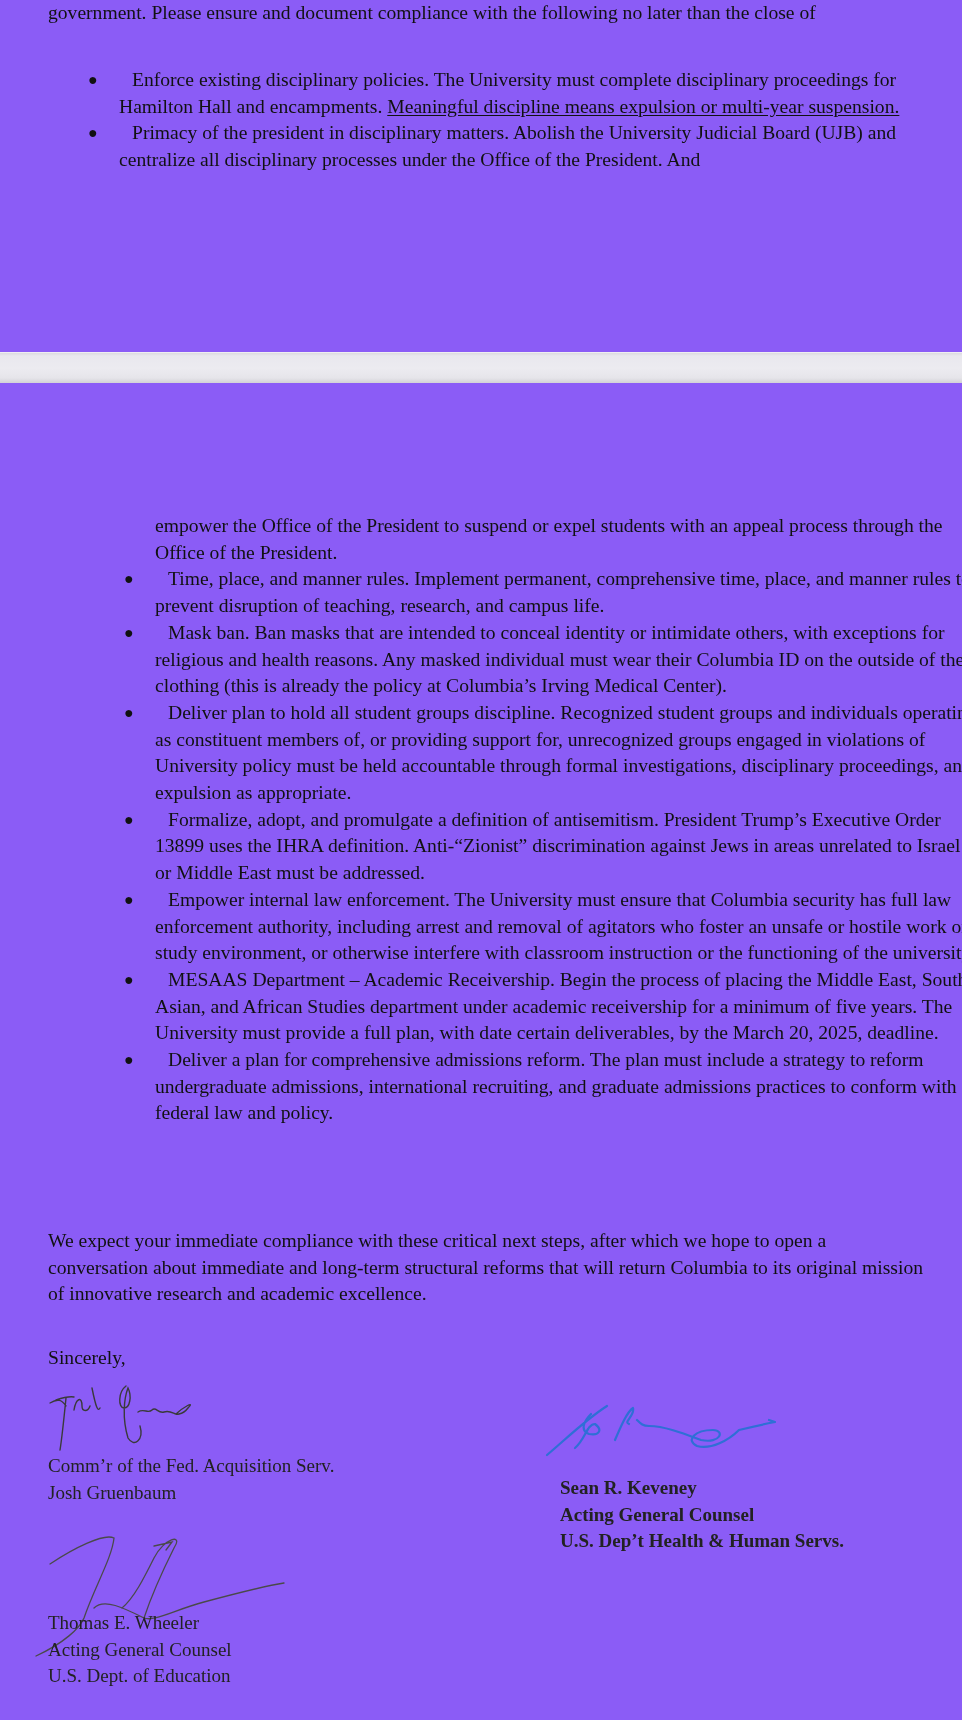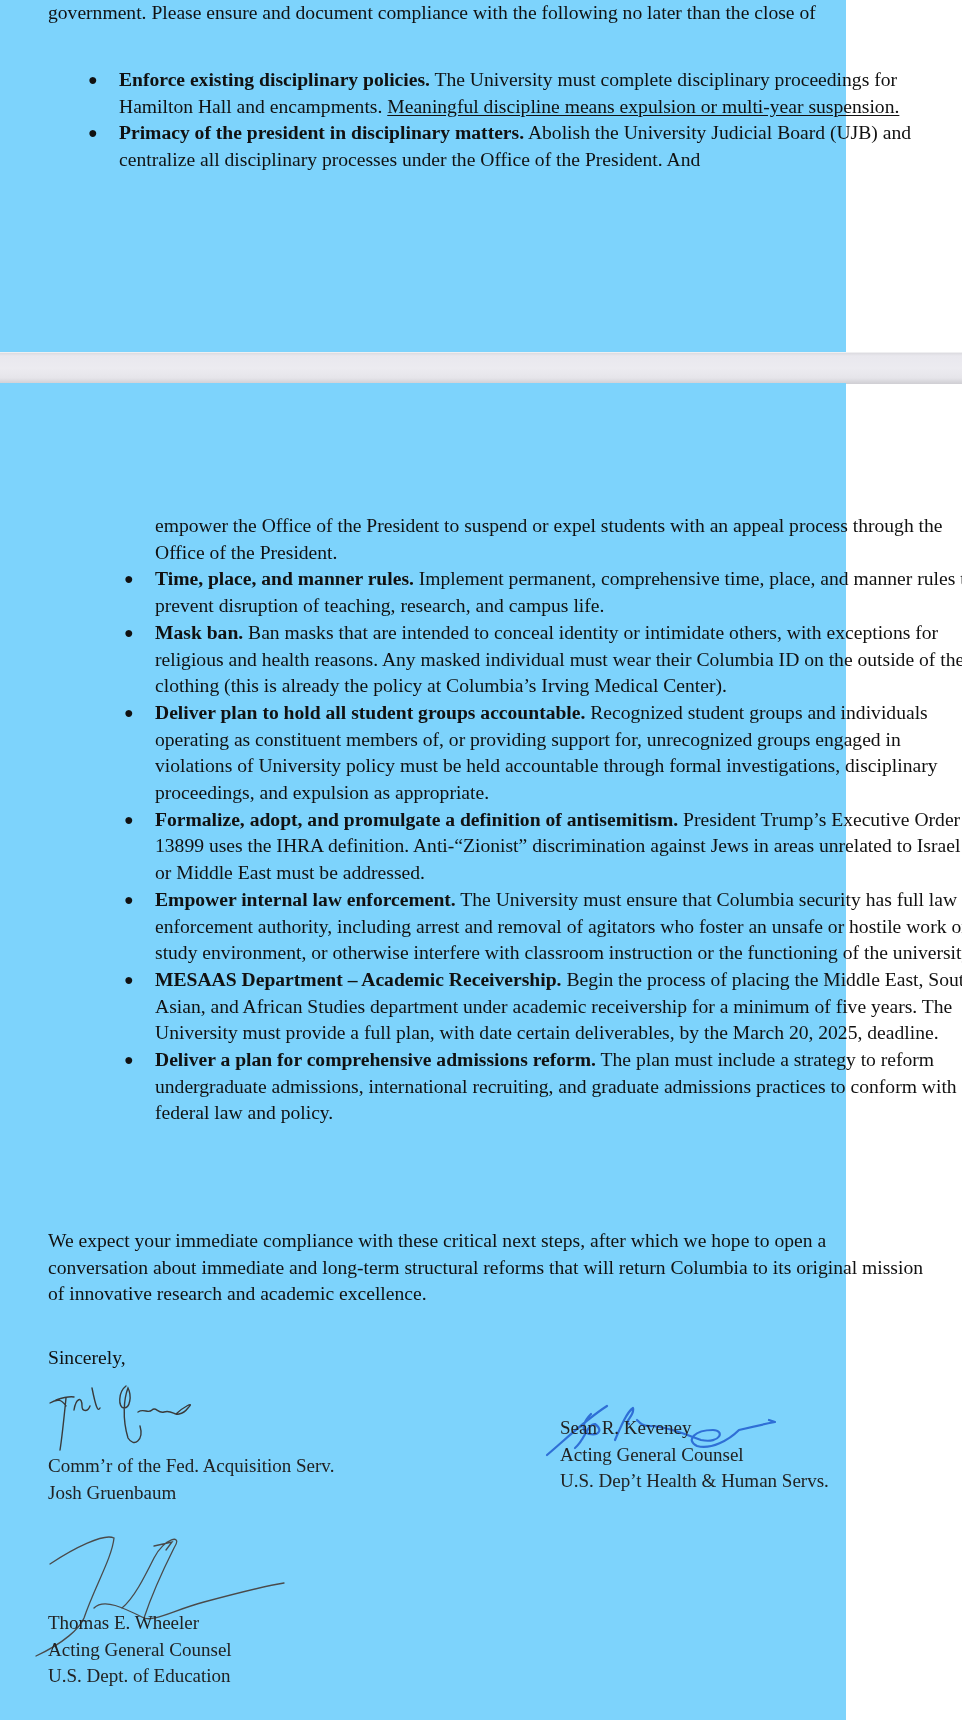--- a/index.html
+++ b/index.html
@@ -1,29 +1,29 @@
 <!DOCTYPE html>
 <html><head>
 <meta charset="utf-8">
 <style>
   html, body { margin: 0; padding: 0; background: #ffffff; }
   body { width: 962px; height: 1720px; position: relative; overflow: hidden;
          font-family: "Liberation Serif", "DejaVu Serif", serif; color: #111; }
-  .page { position: absolute; left: 0; width: 846px; background: #7dd3fc; }
+  .page { position: absolute; left: 0; width: 962px; background: #8b5cf6; }
   .page1 { top: 0; height: 352px; }
   .page-gap { position: absolute; left: 0; top: 352px; width: 962px; height: 31px;
               background: linear-gradient(#dcdbe0 0px, #e9e8ee 3px, #ecebf0 50%, #e6e5ea 80%, #cfced3 100%);
               border-top: 1px solid #efeff1; }
   .page2 { top: 383px; height: 1337px; }
   .txt { font-size: 19.6px; line-height: 26.7px; }
   .para { position: absolute; left: 48px; width: 880px; }
   .list { position: absolute; left: 0; width: 962px; margin: 0; padding: 0; list-style: none; }
   .list li { position: relative; padding-left: 119px; padding-right: 20px; }
   .list li .bullet { position: absolute; left: 88px; top: 0; font-size: 16px; }
-  b { font-weight: bold; }
+  b { font-weight: normal; margin-left: 13px; }
   u { text-underline-offset: 2px; }
   .sig-block { position: absolute; font-family: "Liberation Serif", serif; font-size: 19px; line-height: 26.5px; color: #222; }
   .sig-block div { white-space: nowrap; }
   svg.sig { position: absolute; overflow: visible; }
 </style>
 </head>
 <body>
 
 <div class="page page1">
   <div class="para txt" style="top:0px;">
@@ -51,21 +51,21 @@
     <li>
       <span class="bullet">●</span>
       <b>Time, place, and manner rules.</b><span> Implement permanent, comprehensive time, place, and manner rules to prevent disruption of teaching, research, and campus life.</span>
     </li>
     <li>
       <span class="bullet">●</span>
       <b>Mask ban.</b><span> Ban masks that are intended to conceal identity or intimidate others, with exceptions for religious and health reasons. Any masked individual must wear their Columbia ID on the outside of their clothing (this is already the policy at Columbia’s Irving Medical Center).</span>
     </li>
     <li>
       <span class="bullet">●</span>
-      <b>Deliver plan to hold all student groups accountable.</b><span> Recognized student groups and individuals operating as constituent members of, or providing support for, unrecognized groups engaged in violations of University policy must be held accountable through formal investigations, disciplinary proceedings, and expulsion as appropriate.</span>
+      <b>Deliver plan to hold all student groups discipline.</b><span> Recognized student groups and individuals operating as constituent members of, or providing support for, unrecognized groups engaged in violations of University policy must be held accountable through formal investigations, disciplinary proceedings, and expulsion as appropriate.</span>
     </li>
     <li>
       <span class="bullet">●</span>
       <b>Formalize, adopt, and promulgate a definition of antisemitism.</b><span> President Trump’s Executive Order 13899 uses the IHRA definition. Anti-“Zionist” discrimination against Jews in areas unrelated to Israel or Middle East must be addressed.</span>
     </li>
     <li>
       <span class="bullet">●</span>
       <b>Empower internal law enforcement.</b><span> The University must ensure that Columbia security has full law enforcement authority, including arrest and removal of agitators who foster an unsafe or hostile work or study environment, or otherwise interfere with classroom instruction or the functioning of the university.</span>
     </li>
     <li>
@@ -89,21 +89,21 @@
 
   <div class="sig-block" style="left:48px; top:1070px;">
     <div>Comm’r of the Fed. Acquisition Serv.</div>
     <div>Josh Gruenbaum</div>
   </div>
 
   <svg class="sig" style="left:545px; top:1017px;" width="240" height="60" viewBox="0 0 240 60">
     <path d="M2 55 C20 40 40 20 62 6 M46 14 C40 20 34 30 44 34 C54 36 58 30 50 24 C42 24 40 40 30 48 M70 40 C76 26 82 12 88 8 C90 16 78 22 84 24 M92 20 C96 24 98 26 104 26 C120 26 140 34 156 40 C176 44 180 30 168 30 C150 30 140 40 152 46 C166 50 184 40 194 30 C210 26 220 24 230 22 L224 20" fill="none" stroke="#2f6fd6" stroke-width="2.2" stroke-linecap="round" stroke-linejoin="round"></path>
   </svg>
 
-  <div class="sig-block" style="left:560px; top:1032px;">
+  <div class="sig-block" style="left:560px; top:1092px;font-weight:bold;">
     <div>Sean R. Keveney</div>
     <div>Acting General Counsel</div>
     <div>U.S. Dep’t Health &amp; Human Servs.</div>
   </div>
 
   <svg class="sig" style="left:34px; top:1145px;" width="260" height="130" viewBox="0 0 260 130">
     <path d="M16 36 C40 20 70 5 80 10 C78 30 60 60 50 90 C46 100 30 115 2 128 M60 80 C70 70 90 80 110 90 C120 94 140 82 170 74 C200 66 230 58 250 55 M110 90 C120 60 130 40 140 20 C150 5 130 10 120 30 C110 50 100 70 88 80 M120 18 L138 14 L132 22" fill="none" stroke="#4a4a4a" stroke-width="1.3" stroke-linecap="round"></path>
   </svg>
 
   <div class="sig-block" style="left:48px; top:1227px;">

